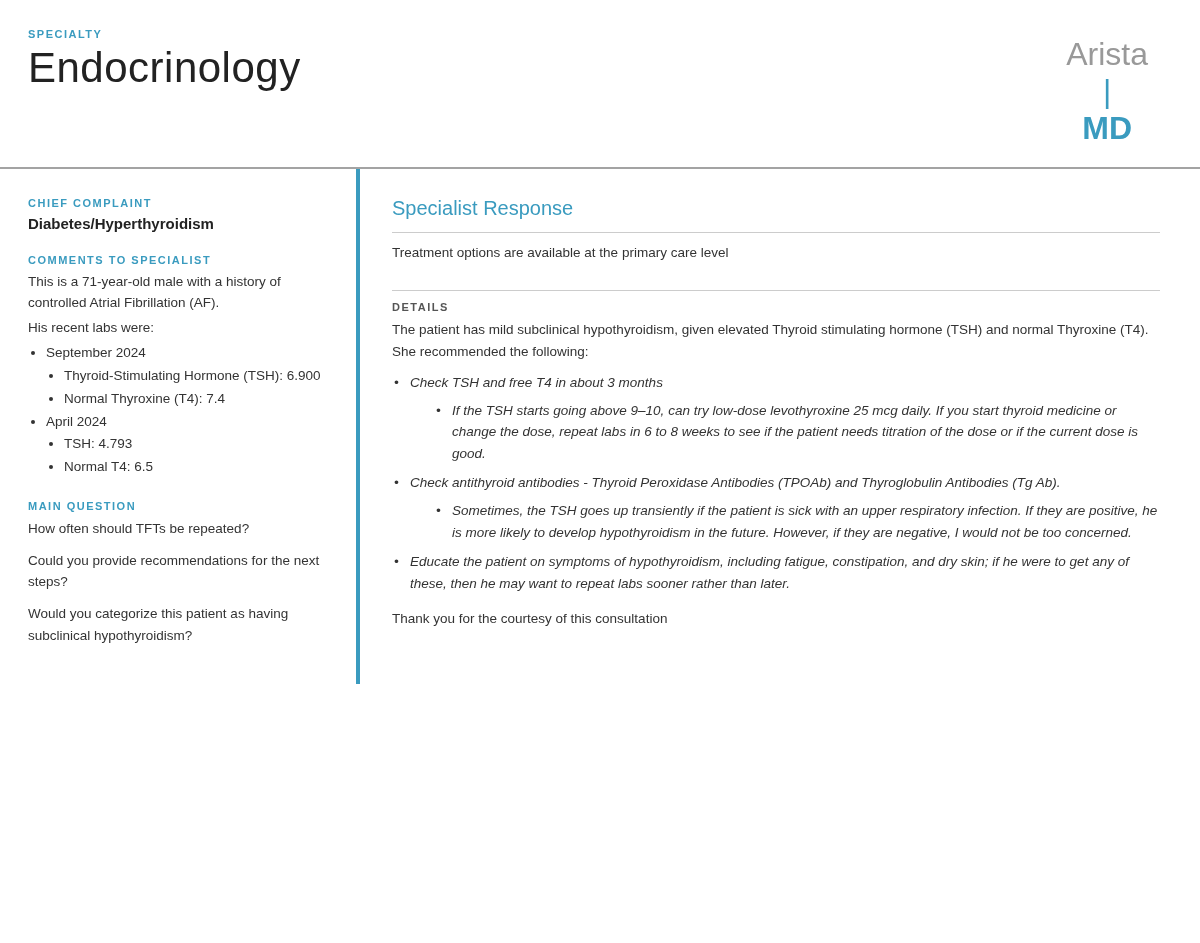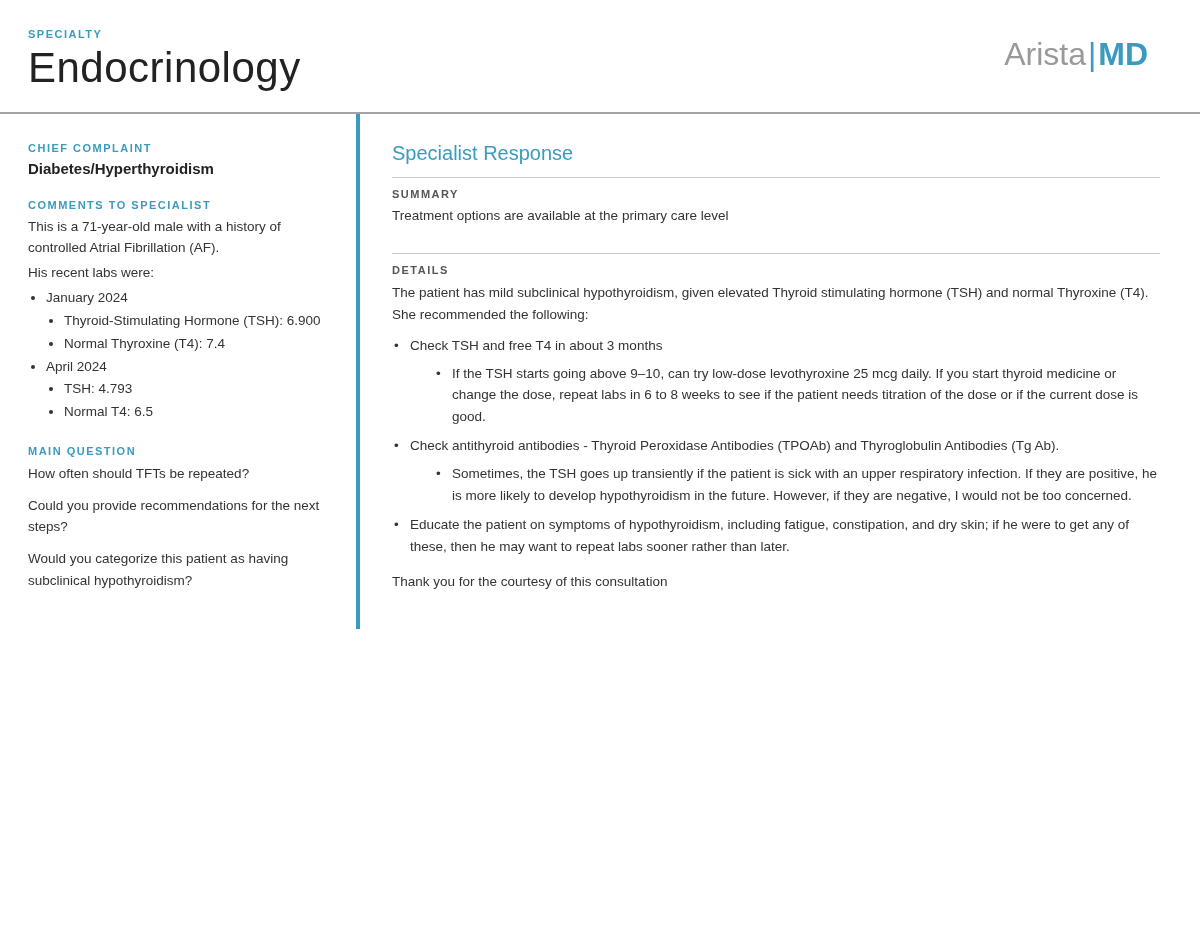--- a/index.html
+++ b/index.html
@@ -41,20 +41,21 @@
       letter-spacing: 0.5px;
     }
 
     .logo {
       display: flex;
       align-items: center;
       font-size: 32px;
       font-weight: 400;
       color: #888;
       padding-top: 8px;
+      flex-direction: column;
     }
 
     .logo-arista {
       color: #999;
       font-weight: 300;
     }
 
     .logo-separator {
       color: #3a9bbf;
       font-weight: 300;
@@ -192,20 +193,21 @@
       margin: 8px 0;
     }
 
     .details-bullet-list > li {
       position: relative;
       padding-left: 18px;
       margin-bottom: 8px;
       font-size: 13.5px;
       color: #333;
       line-height: 1.6;
+      font-style: italic;
     }
 
     .details-bullet-list > li::before {
       content: "•";
       position: absolute;
       left: 2px;
       top: 0;
       color: #333;
     }
 
@@ -263,21 +265,21 @@
       <div class="chief-complaint-value">Diabetes/Hyperthyroidism</div>
     </div>
 
     <div class="comments-section">
       <div class="section-label">COMMENTS TO SPECIALIST</div>
       <div class="comments-text">
         <p>This is a 71-year-old male with a history of controlled Atrial Fibrillation (AF).</p>
         <p>His recent labs were:</p>
         <ul class="bullet-list">
           <li>
-            <span>January 2024</span>
+            <span>September 2024</span>
             <ul class="sub-bullet-list">
               <li>Thyroid-Stimulating Hormone (TSH): 6.900</li>
               <li>Normal Thyroxine (T4): 7.4</li>
             </ul>
           </li>
           <li>
             <span>April 2024</span>
             <ul class="sub-bullet-list">
               <li>TSH: 4.793</li>
               <li>Normal T4: 6.5</li>
@@ -294,21 +296,20 @@
       <p class="main-question-text">Would you categorize this patient as having subclinical hypothyroidism?</p>
     </div>
 
   </div>
 
   <div class="right-panel">
 
     <h2 class="specialist-response-title">Specialist Response</h2>
 
     <hr class="response-divider">
-    <div class="response-section-label">SUMMARY</div>
     <p class="summary-text">Treatment options are available at the primary care level</p>
 
     <hr class="response-divider">
     <div class="response-section-label">DETAILS</div>
 
     <p class="details-text">The patient has mild subclinical hypothyroidism, given elevated Thyroid stimulating hormone (TSH) and normal Thyroxine (T4). She recommended the following:</p>
 
     <ul class="details-bullet-list">
       <li>
         <span>Check TSH and free T4 in about 3 months</span>

